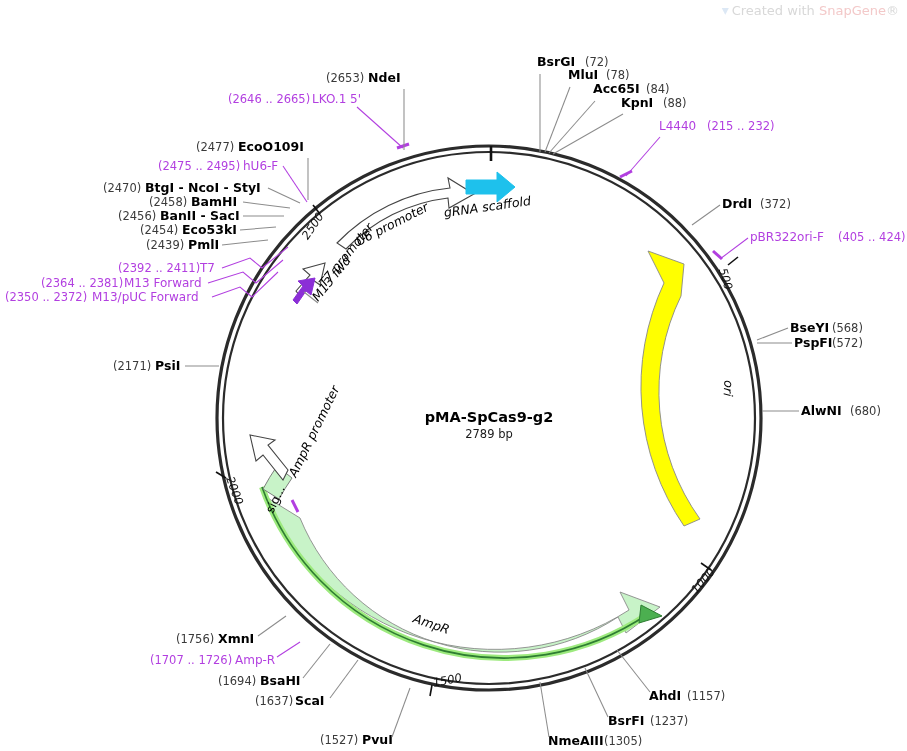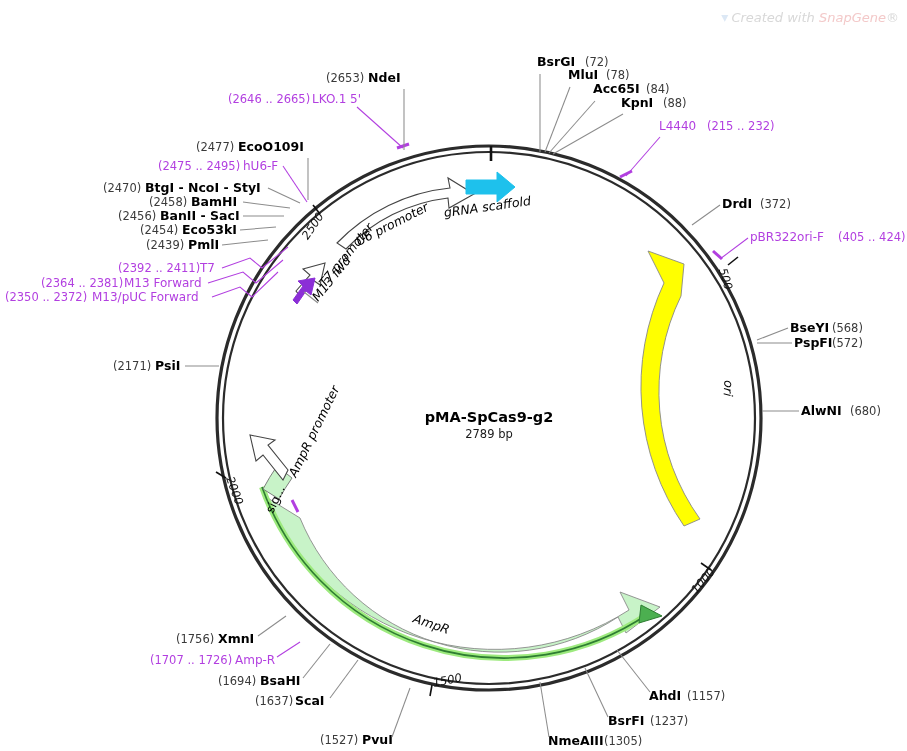--- a/index.html
+++ b/index.html
@@ -1,20 +1,20 @@
 <!DOCTYPE html>
 <html><head>
 <meta charset="utf-8">
 <style>
   html,body{margin:0;padding:0;background:#ffffff;}
   body{width:907px;height:751px;position:relative;overflow:hidden;
        font-family:"DejaVu Sans","Liberation Sans",sans-serif;color:#000;}
   #map{position:absolute;left:0;top:0;width:907px;height:751px;}
-  .wm{position:absolute;right:8px;top:9px;font-size:13px;color:#d8d8d8;
-      font-family:"DejaVu Sans","Liberation Sans",sans-serif;white-space:nowrap;font-style:italic;}
+  .wm{position:absolute;right:8px;top:2px;font-size:13px;color:#d8d8d8;
+      font-family:"DejaVu Sans","Liberation Sans",sans-serif;white-space:nowrap;}
   .wm .sg{color:#f3c9c9;}
   .wm .gene{color:#d8d8d8;}
   .wm .tri{display:inline-block;color:#dce8f5;font-size:14px;margin-right:3px;}
   svg text{font-family:"DejaVu Sans","Liberation Sans",sans-serif;}
   .en{font-weight:bold;font-size:12.5px;fill:#000;}
   .pos{font-size:11.5px;fill:#3a3a3a;}
   .pri{font-size:12px;fill:#b23fe0;}
   .prin{font-size:11.5px;fill:#b23fe0;}
   .ttl{font-weight:bold;font-size:14.5px;fill:#000;}
   .bp{font-size:11.5px;fill:#1a1a1a;}

